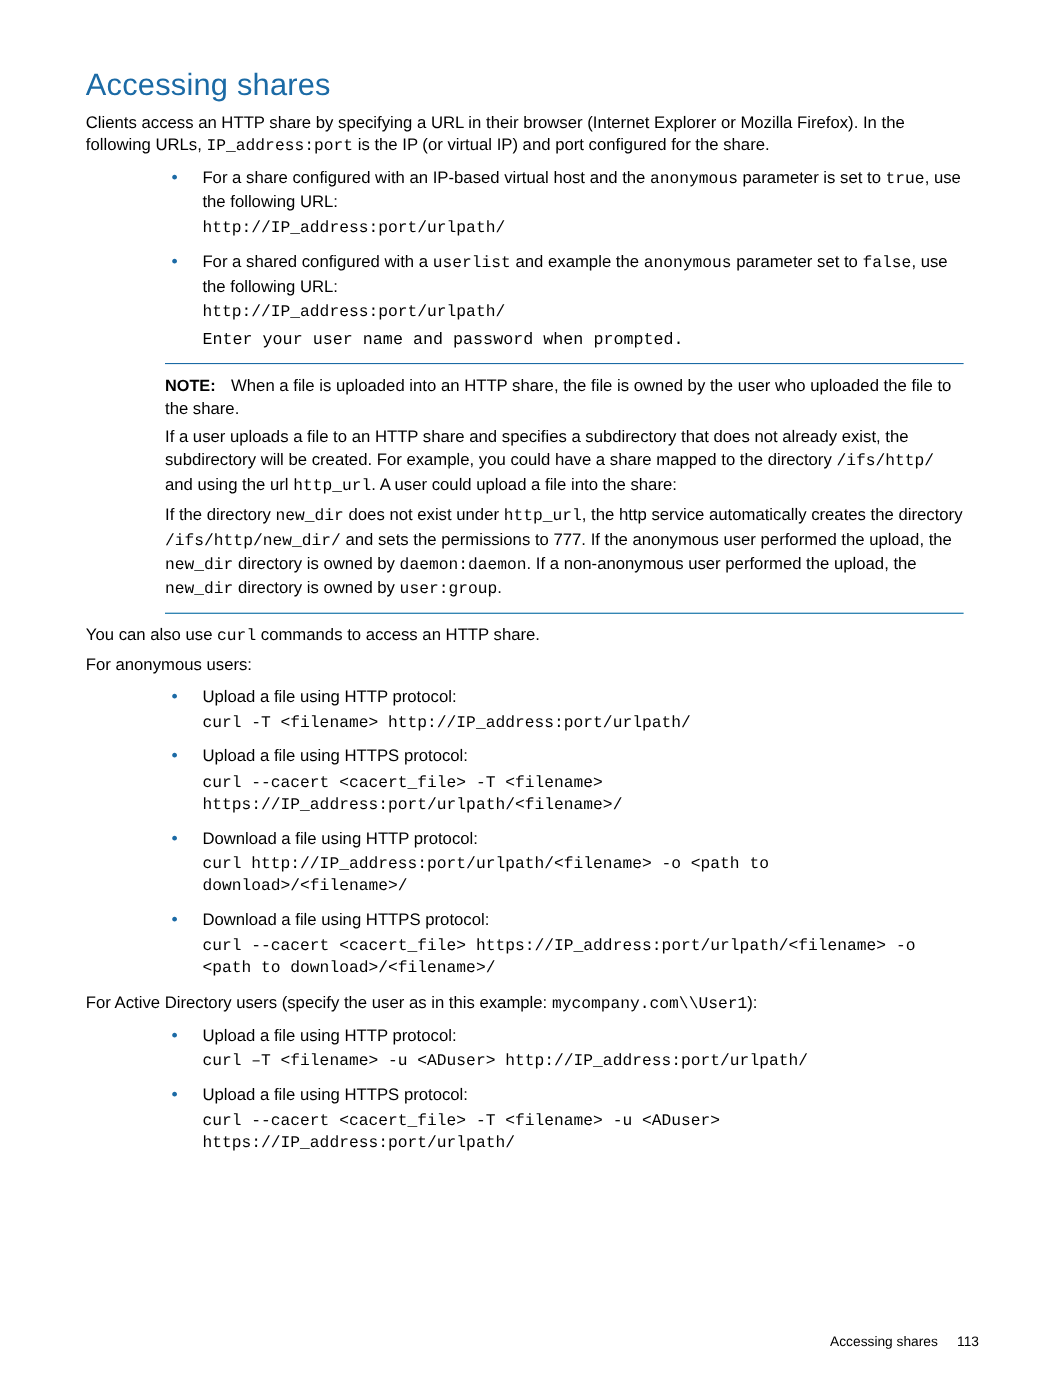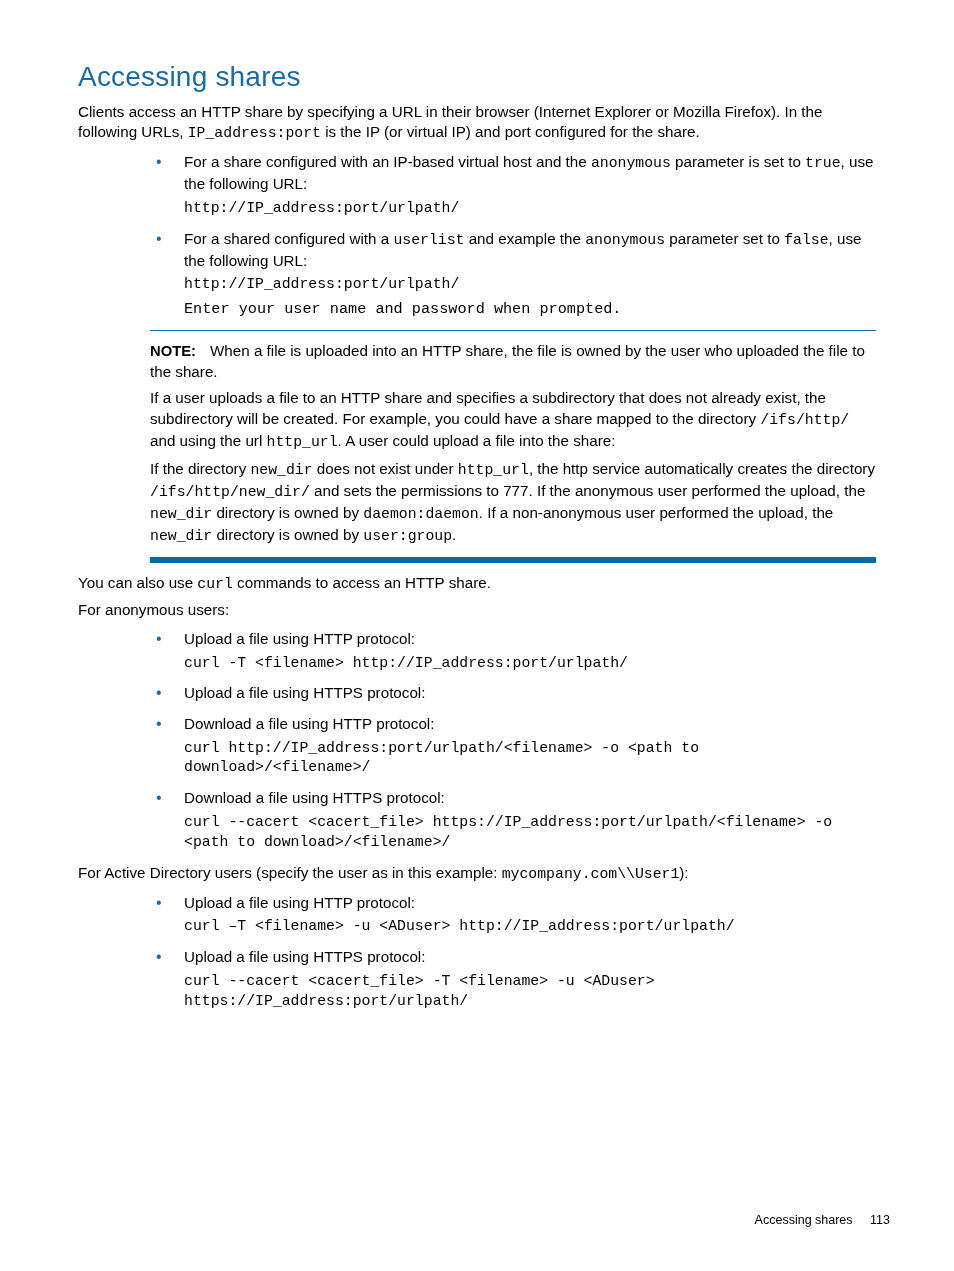--- a/index.html
+++ b/index.html
@@ -53,21 +53,21 @@
   .codeblock {
     display: block;
     margin: 4px 0 2px 0;
     font-family: Liberation Mono, monospace;
     font-size: 14.8px;
     white-space: pre-wrap;
     word-break: break-word;
   }
   .note-box {
     border-top: 1px solid #1b6aa5;
-    border-bottom: 6px solid #0369a1;
+    border-bottom: 1px solid #0369a1;
     margin: 10px 0 10px 72px;
     padding: 10px 0 10px 0;
   }
   .note-label {
     font-weight: 700;
     font-family: Arial, sans-serif;
     font-size: 14.8px;
     margin-right: 14px;
   }
   .footer {
@@ -116,20 +116,21 @@
 </p>
 <p class="para indent1">For anonymous users:</p>
 
 <ul class="bullets">
   <li>
     <span>Upload a file using HTTP protocol:</span>
     <span class="codeblock">curl -T &lt;filename&gt; http://IP_address:port/urlpath/</span>
   </li>
   <li>
     <span>Upload a file using HTTPS protocol:</span>
+    <span class="codeblock">curl --cacert &lt;cacert_file&gt; -T &lt;filename&gt; https://IP_address:port/urlpath/&lt;filename&gt;/</span>
   </li>
   <li>
     <span>Download a file using HTTP protocol:</span>
     <span class="codeblock">curl http://IP_address:port/urlpath/&lt;filename&gt; -o &lt;path to download&gt;/&lt;filename&gt;/</span>
   </li>
   <li>
     <span>Download a file using HTTPS protocol:</span>
     <span class="codeblock">curl --cacert &lt;cacert_file&gt; https://IP_address:port/urlpath/&lt;filename&gt; -o &lt;path to download&gt;/&lt;filename&gt;/</span>
   </li>
 </ul>

